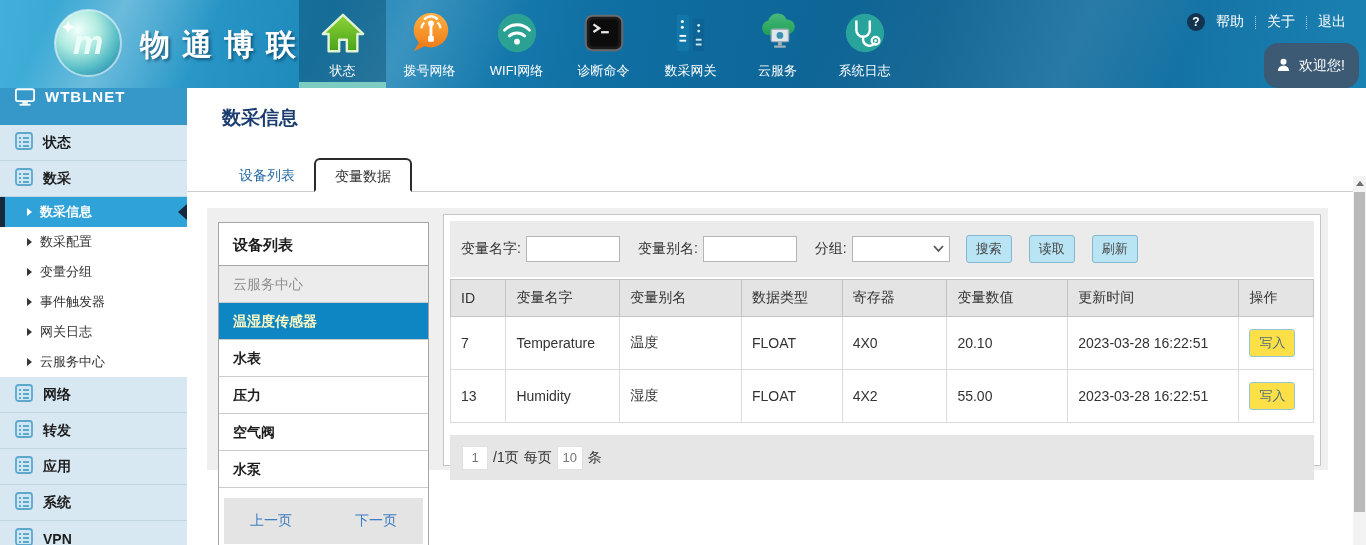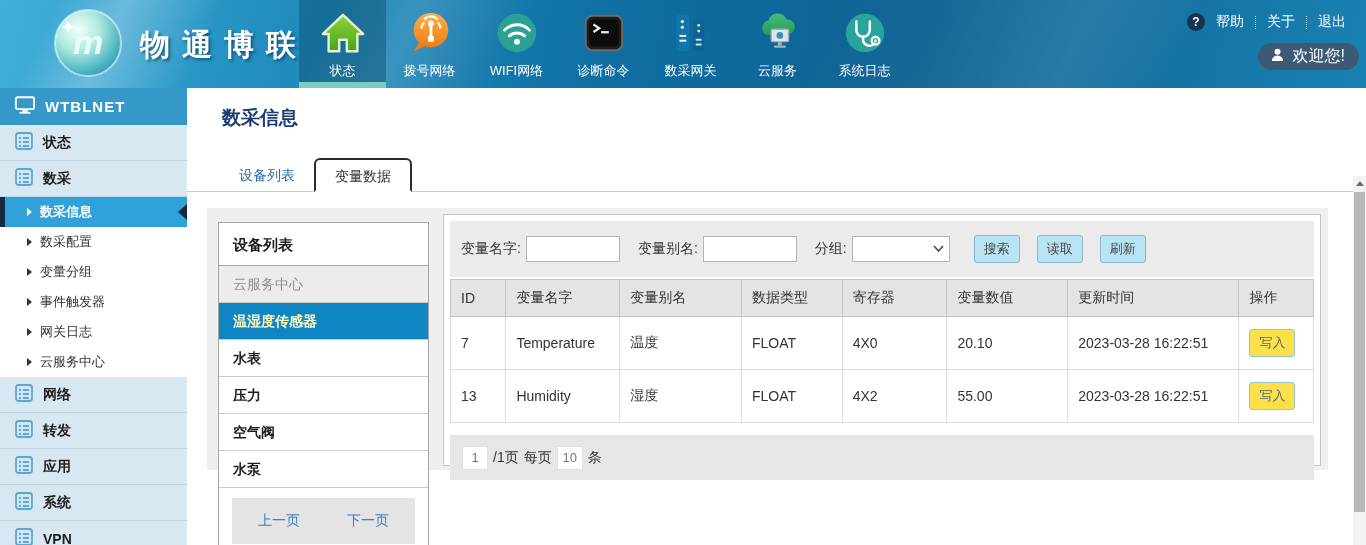--- a/index.html
+++ b/index.html
@@ -16,28 +16,28 @@
   .nav { position:absolute; left:299px; top:0; height:88px; display:flex; z-index:2; }
   .nav-item { width:87px; height:88px; display:flex; flex-direction:column; align-items:center; padding-top:9px; cursor:pointer; }
   .nav-item .ico { width:48px; height:48px; display:flex; align-items:center; justify-content:center; }
   .nav-label { margin-top:5px; color:#fff; font-size:13px; }
   .nav-item.active { background:rgba(6,56,86,.35); box-shadow:inset 0 -6px 0 #7dccc2; }
   .top-links { position:absolute; top:13px; right:20px; display:flex; align-items:center; gap:11px; z-index:2; }
   .top-link { color:#fff; font-size:14px; cursor:pointer; }
   .tl-div { height:13px; border-left:1px dotted rgba(255,255,255,.65); }
   .q-icon { width:18px; height:18px; border-radius:50%; background:#12344e; color:#fff; font-size:12px; font-weight:bold;
     display:flex; align-items:center; justify-content:center; cursor:pointer; }
-  .welcome { position:absolute; top:43px; right:7px; background:#3d5a75; border-radius:14px; height:27px;
-    display:flex; align-items:center; gap:8px; padding:0 14px 0 12px; color:#fff; font-size:16px; z-index:2; }
+  .welcome { position:absolute; top:43px; right:7px; background:#3d5a75; border-radius:14px; height:45px;
+    display:flex; align-items:center; gap:8px; padding:0 14px 0 12px; color:#fff; font-size:14px; z-index:2; }
 
   
   .layout { display:flex; height:457px; }
   .sidebar { width:187px; flex-shrink:0; background:#fff; }
   .sb-header { height:37px; background:#3598c8; color:#fff; font-weight:bold; font-size:15px;
-    display:flex; align-items:center; gap:10px; padding-left:15px; letter-spacing:1px; }
+    display:flex; align-items:flex-start; gap:10px; padding-left:15px; letter-spacing:1px; }
   .sb-item { height:36px; background:#d7e8f3; border-bottom:1px solid #c2d6e2; display:flex; align-items:center;
     gap:10px; padding-left:15px; font-size:14px; font-weight:bold; color:#1d1d1d; cursor:pointer; }
   .sb-sub-item { height:30px; display:flex; align-items:center; padding-left:27px; font-size:13px; color:#333;
     position:relative; cursor:pointer; background:#fff; }
   .caret { width:0; height:0; border-left:5px solid #333; border-top:4px solid transparent; border-bottom:4px solid transparent; margin-right:8px; }
   .sb-sub-item.active { background:#2fa3d9; color:#fff; font-weight:bold; }
   .sb-sub-item.active .caret { border-left-color:#fff; }
   .sb-sub-item.active::before { content:""; position:absolute; left:0; top:0; bottom:0; width:5px; background:#14293c; }
   .sb-sub-item.active::after { content:""; position:absolute; right:0; top:50%; transform:translateY(-50%);
     border-top:8px solid transparent; border-bottom:8px solid transparent; border-right:9px solid #14293c; }
@@ -52,36 +52,36 @@
     background:#fff; color:#333; margin-bottom:-1px; height:34px; line-height:32px; }
   .gray-band { position:absolute; left:20px; top:120px; width:1121px; height:262px; background:#efeff0; }
 
   
   .device-panel { position:absolute; left:31px; top:134px; width:211px; background:#fff; border:1px solid #a5a5a5; }
   .dp-header { height:43px; line-height:43px; padding-left:14px; font-weight:bold; font-size:15px; color:#1d1d1d; border-bottom:1px solid #a5a5a5; }
   .dp-colrow { height:37px; line-height:37px; padding-left:14px; background:#ececec; color:#8e8e8e; font-size:14px; border-bottom:1px solid #ccc; }
   .dp-item { height:37px; line-height:37px; padding-left:14px; font-size:14px; font-weight:bold; color:#1d1d1d;
     border-bottom:1px solid #ccc; cursor:pointer; background:#fff; }
   .dp-item.selected { background:#0e86c4; color:#fef9c3; }
-  .dp-pager { margin:10px 13px 12px; background:#e4e4e4; height:46px; display:flex; align-items:center;
+  .dp-pager { margin:10px 5px 12px; background:#e4e4e4; height:46px; display:flex; align-items:center;
     justify-content:space-between; padding:0 26px; }
   .dp-pager a { color:#3f7ec1; font-size:14px; text-decoration:none; cursor:pointer; }
 
   
   .right-panel { position:absolute; left:256px; top:126px; width:878px; height:252px; background:#fff;
     border:1px solid #c6c6c6; padding:6px; }
   .filterbar { background:#ebebeb; height:56px; display:flex; align-items:center; padding:0 11px; font-size:14px; color:#333; }
   .f-label { margin-left:18px; }
   .f-label:first-child { margin-left:0; }
   .f-input { width:94px; height:26px; border:1px solid #b5b5b5; background:#fff; margin-left:5px; padding:0 4px; font-size:13px; }
   .f-select { width:98px; height:26px; border:1px solid #b5b5b5; background:#fff; margin-left:5px; position:relative; cursor:pointer; }
   .f-select svg { position:absolute; right:5px; top:8px; }
   .f-btn { height:28px; padding:0 9px; background:#b9e4f4; border:1px solid #85b6ce; border-radius:3px;
     font-size:13px; color:#444; margin-left:17px; cursor:pointer; font-family:inherit; }
-  .f-btn.first { margin-left:24px; }
+  .f-btn.first { margin-left:16px; }
 
   table.vars { border-collapse:collapse; width:100%; margin-top:2px; table-layout:fixed;padding-left:34px; }
   .vars th { background:#e4e4e4; font-weight:normal; text-align:left; font-size:14px; color:#333;
     padding:9px 10px; border:1px solid #c3c3c3; }
   .vars td { font-size:14px; color:#333; padding:12px 10px; border:1px solid #dcdcdc; background:#fff; }
   .write-btn { background:#fde047; border:1px solid #96c5da; border-radius:3px; color:#4c6b7d; font-size:13px;
     padding:4px 9px; cursor:pointer; font-family:inherit; }
   .table-pager { margin-top:12px; background:#e6e6e6; height:45px; display:flex; align-items:center;
     padding:0 12px; font-size:14px; color:#333; gap:5px; }
   .pg-box { width:26px; height:24px; background:#fff; border:1px solid #e0e0e0; color:#777; font-size:13px;

